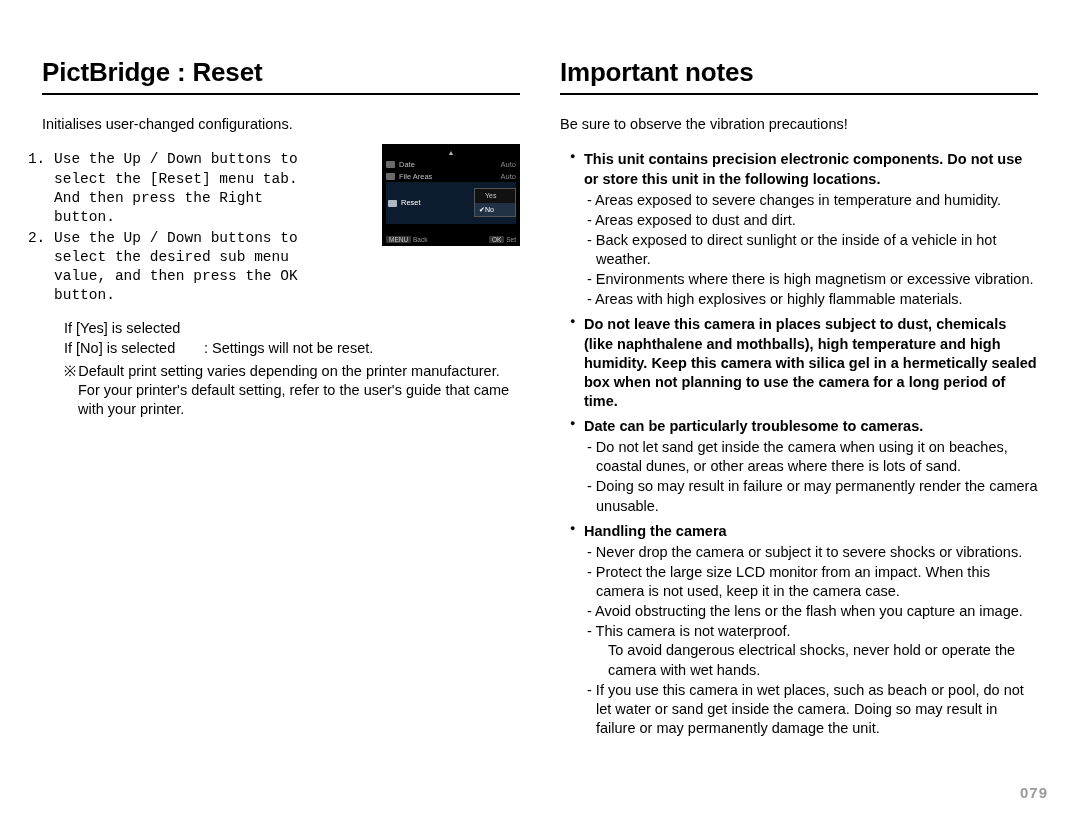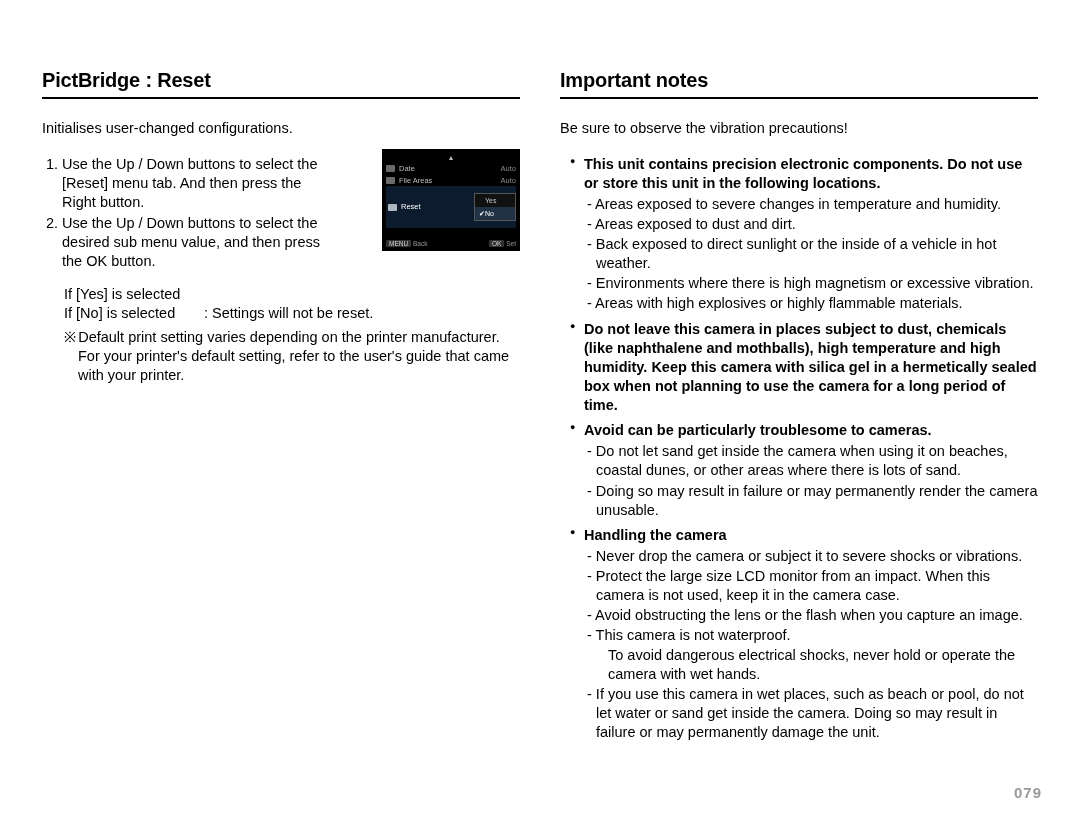--- a/index.html
+++ b/index.html
@@ -20,35 +20,36 @@
     padding: 55px 42px 0 42px;
     display: flex;
     gap: 40px;
     position: relative;
   }
   .col {
     flex: 1 1 50%;
     min-width: 0;
   }
   h1 {
-    font-size: 20px;
+    font-size: 26px;
     font-weight: 700;
-    margin: 12px 0 4px 0;
+    margin: 0 0 4px 0;
     letter-spacing: -0.2px;
   }
   .rule {
     border-bottom: 2px solid #000;
     margin: 4px 0 20px 0;
   }
   p.intro {
     margin: 0 0 16px 0;
   }
   ol.steps {
-    margin: 0 0 14px 20px;
+    margin: 0 0 14px 12px;
     padding: 0;
+    font-family: Liberation Mono, monospace;
   }
   ol.steps li {
     margin: 0 0 2px 0;
   }
   .step-block {
     position: relative;
   }
   
   .lcd {
     position: absolute;
@@ -114,21 +115,21 @@
   }
   .bold-lead { font-weight: 700; }
   .dashes { margin: 2px 0 0 0; padding: 0; list-style: none; }
   .dashes > li { padding-left: 12px; text-indent: -9px; margin: 0 0 1px 0; }
   .dashes > li::before { content: "- "; }
   .dashes .cont { padding-left: 12px; text-indent: 0; }
 
   .pagenum {
     position: absolute;
     bottom: 12px;
-    right: 38px;
+    right: 32px;
     font-weight: 700;
     color: #9a9a9a;
     font-size: 15px;
     letter-spacing: 1px;
   }
 </style>
 </head>
 <body>
 
 <div class="page">
@@ -207,21 +208,21 @@
           <li>Environments where there is high magnetism or excessive vibration.</li>
           <li>Areas with high explosives or highly flammable materials.</li>
         </ul>
       </li>
 
       <li>
         <span class="bold-lead">Do not leave this camera in places subject to dust, chemicals (like naphthalene and mothballs), high temperature and high humidity. Keep this camera with silica gel in a hermetically sealed box when not planning to use the camera for a long period of time.</span>
       </li>
 
       <li>
-        <span class="bold-lead">Avoid can be particularly troublesome to cameras.</span>
+        <span class="bold-lead">Date can be particularly troublesome to cameras.</span>
         <ul class="dashes">
           <li>Do not let sand get inside the camera when using it on beaches, coastal dunes, or other areas where there is lots of sand.</li>
           <li>Doing so may result in failure or may permanently render the camera unusable.</li>
         </ul>
       </li>
 
       <li>
         <span class="bold-lead">Handling the camera</span>
         <ul class="dashes">
           <li>Never drop the camera or subject it to severe shocks or vibrations.</li>

